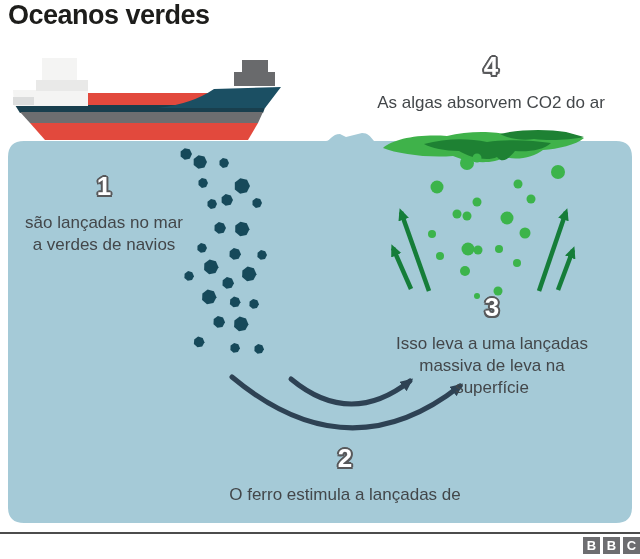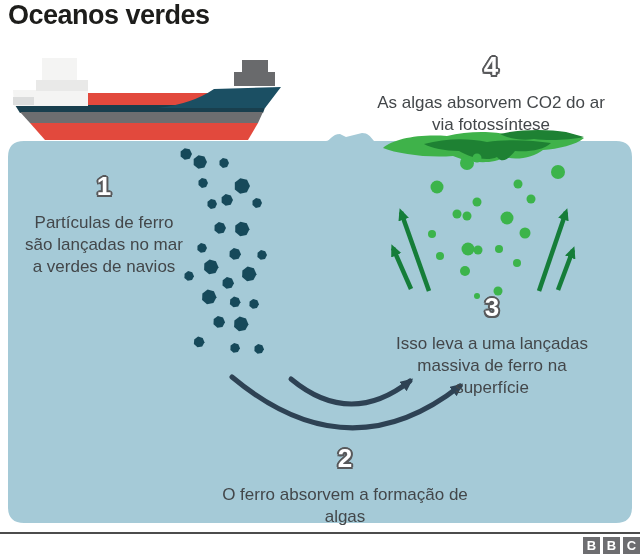--- a/index.html
+++ b/index.html
@@ -129,48 +129,45 @@
         <path d="M232,377 Q348,474 460,386" fill="none" stroke="#2e4254" stroke-width="5" stroke-linecap="round" marker-end="url(#ah-navy)"></path>
         <path d="M291,379 Q350,428 410,381" fill="none" stroke="#2e4254" stroke-width="5" stroke-linecap="round" marker-end="url(#ah-navy)"></path>
       </g>
   </svg>
 
   <h1 class="title">Oceanos verdes</h1>
 
   <div class="step" id="step-1">
     <div class="num">1</div>
     <div class="cap">
-      <div>Partículas de ferro</div>
       <div>são lançadas no mar</div>
       <div>a verdes de navios</div>
     </div>
   </div>
 
   <div class="step" id="step-2">
     <div class="num">2</div>
     <div class="cap">
-      <div>O ferro absorvem a formação de</div>
-      <div>algas</div>
+      <div>O ferro estimula a lançadas de</div>
     </div>
   </div>
 
   <div class="step" id="step-3">
     <div class="num">3</div>
     <div class="cap">
       <div>Isso leva a uma lançadas</div>
-      <div>massiva de ferro na</div>
+      <div>massiva de leva na</div>
       <div>superfície</div>
     </div>
   </div>
 
   <div class="step" id="step-4">
     <div class="num">4</div>
     <div class="cap">
       <div>As algas absorvem CO2 do ar</div>
-      <div>via fotossíntese</div>
     </div>
   </div>
 
   <div class="footer-rule"></div>
 
   <div class="bbc-logo">
     <div class="bbc-box">B</div>
     <div class="bbc-box">B</div>
     <div class="bbc-box">C</div>
   </div>

